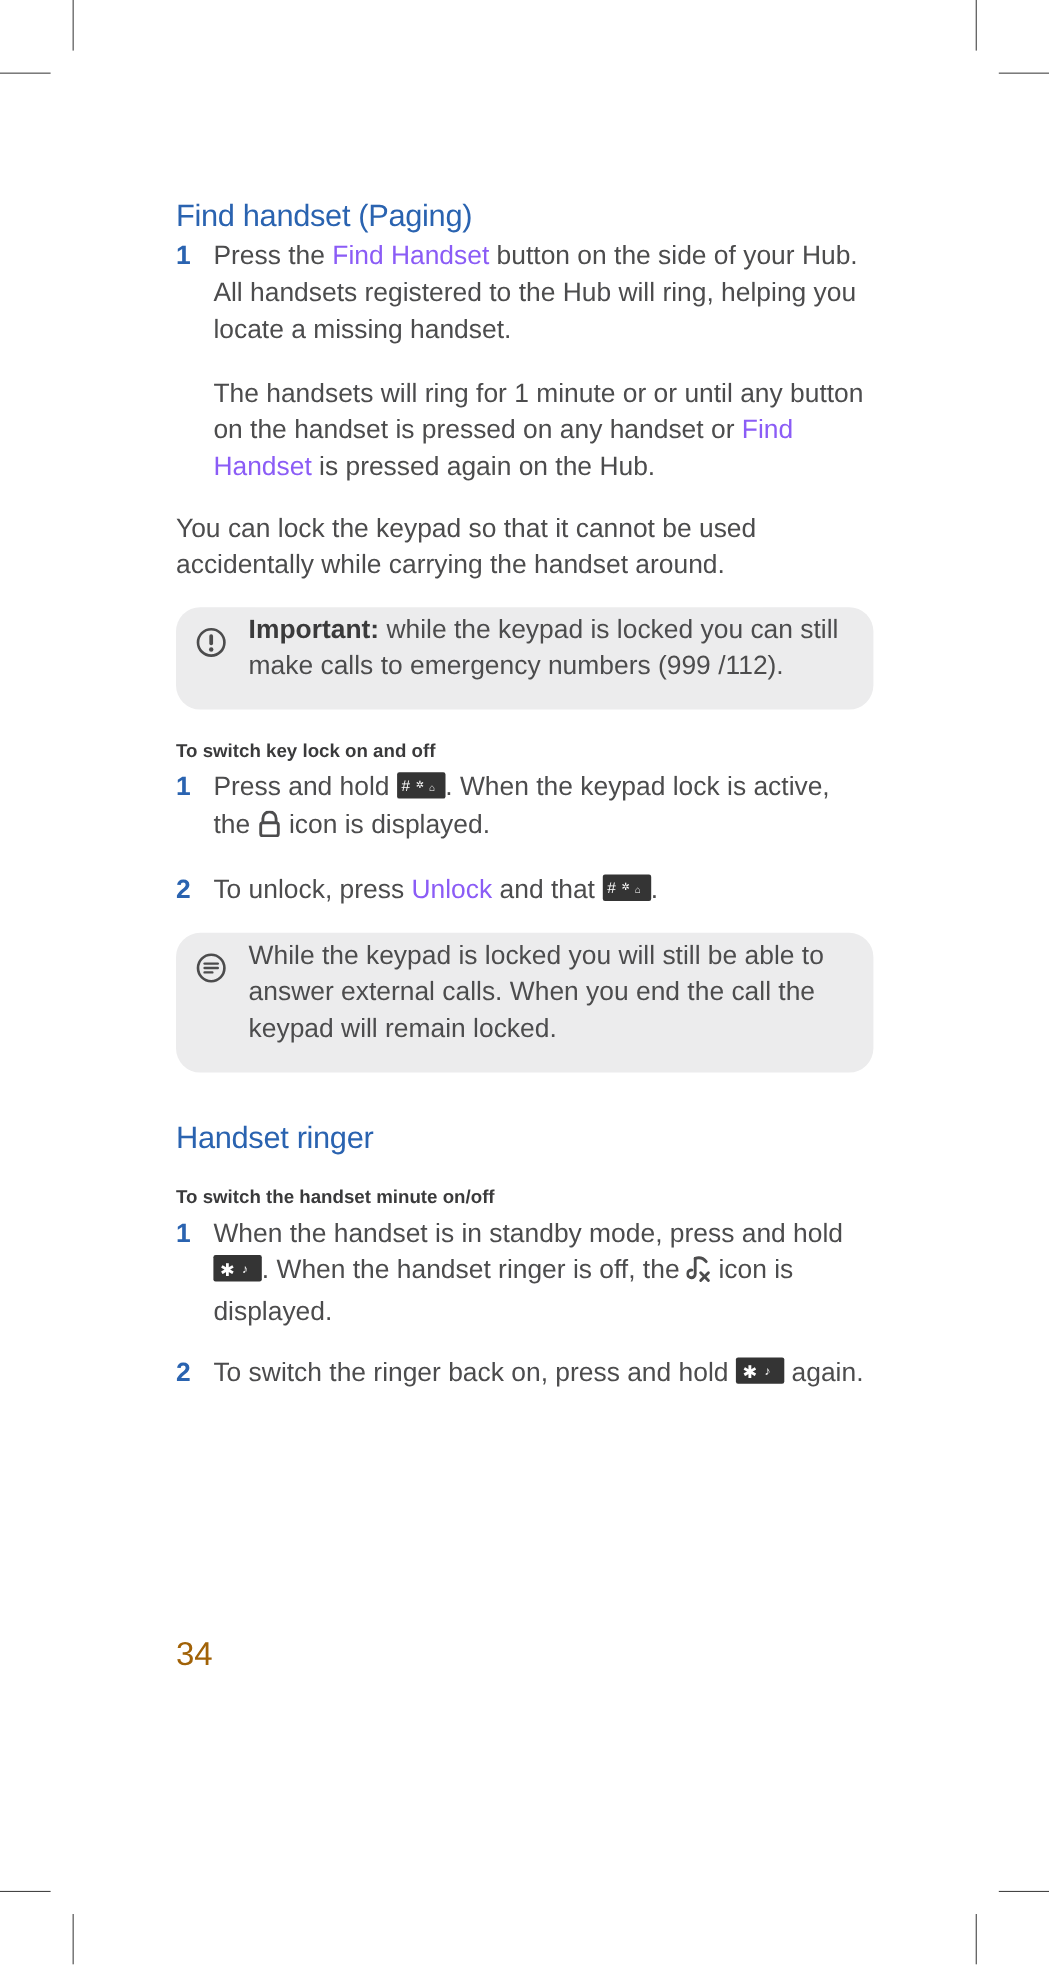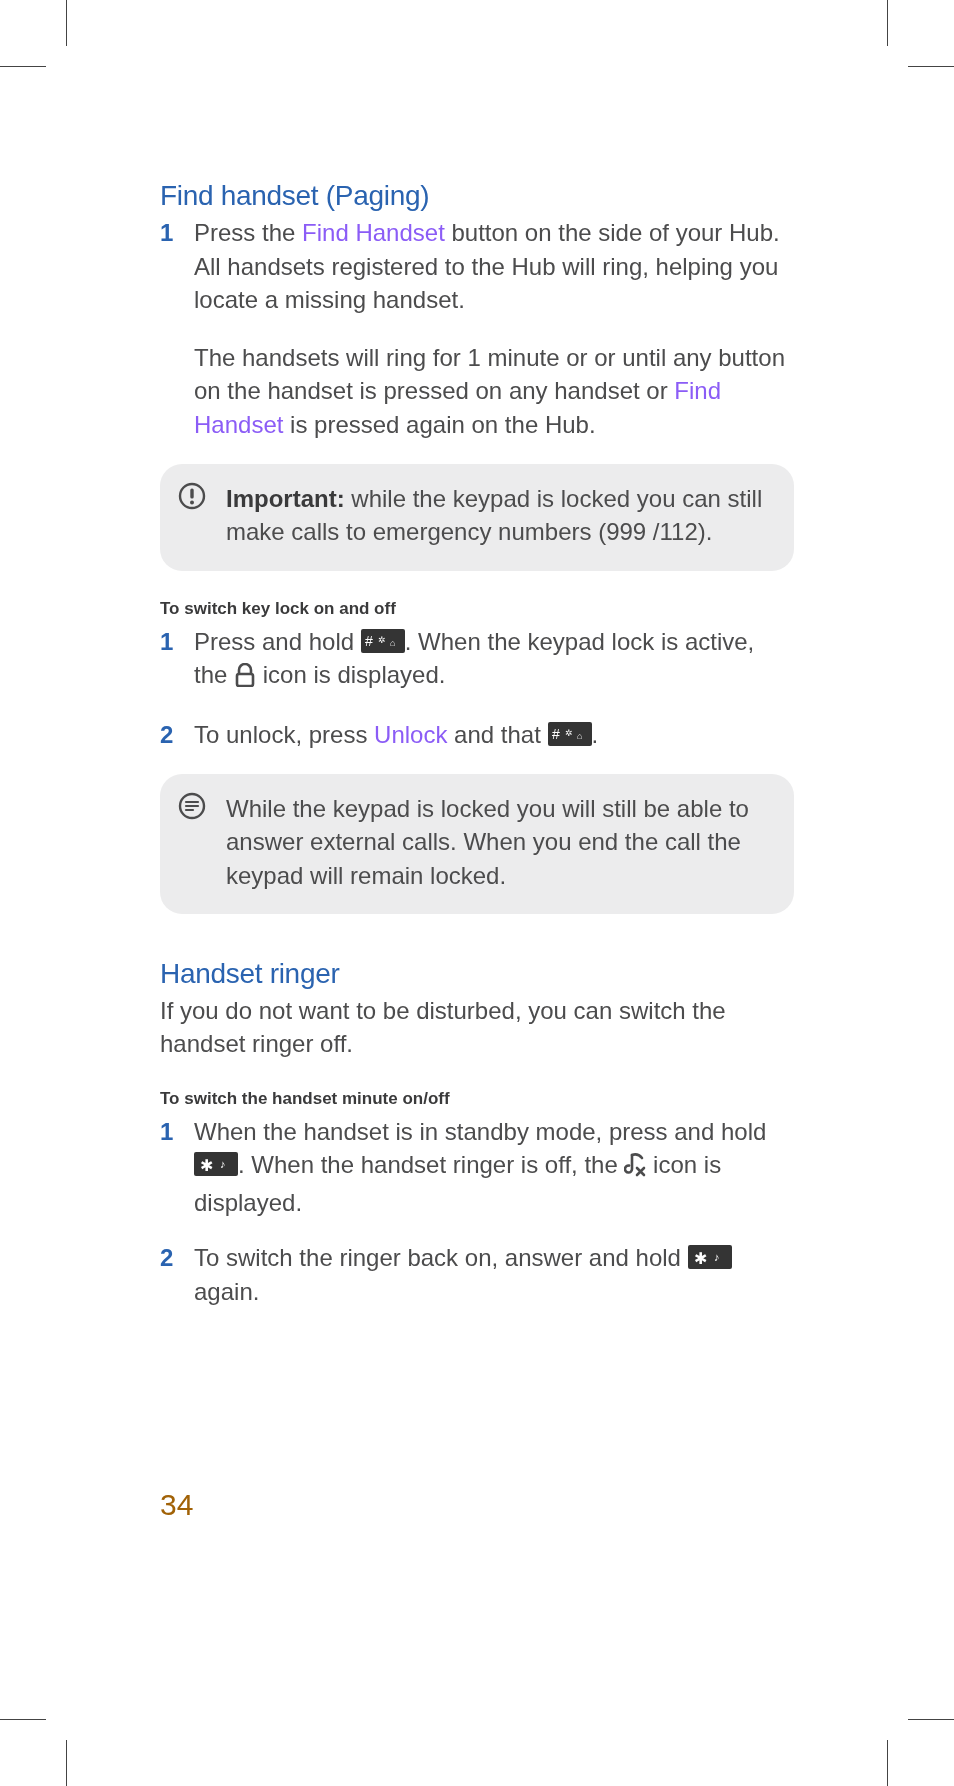--- a/index.html
+++ b/index.html
@@ -67,21 +67,21 @@
   .sub-head {
     font-weight: 700;
     font-size: 17px;
     color: #3a3a3b;
     margin-top: 28px;
     margin-bottom: 6px;
   }
   .callout {
     background: #ececed;
     border-radius: 22px;
-    padding: 18px 26px 22px 66px;
+    padding: 4px 26px 22px 66px;
     position: relative;
     font-size: 24px;
     line-height: 1.4;
     color: #4c4c4d;
     margin: 22px 0 6px 0;
   }
   .callout .co-icon {
     position: absolute;
     left: 18px;
     top: 18px;
@@ -131,20 +131,21 @@
       <span class="num">1</span>
       <div class="step-block">
         <span>Press the </span><span class="fh">Find Handset</span><span> button on the side of your Hub. All handsets registered to the Hub will ring, helping you locate a missing handset.</span>
       </div>
       <div class="step-block">
         <span>The handsets will ring for 1 minute or or until any button on the handset is pressed on any handset or </span><span class="fh">Find Handset</span><span> is pressed again on the Hub.</span>
       </div>
     </li>
   </ol>
 
+  <p class="intro">You can lock the keypad so that it cannot be used accidentally while carrying the handset around.</p>
 
   <div class="callout">
     <span class="co-icon">
       <svg width="28" height="28" viewBox="0 0 28 28">
         <circle cx="14" cy="14" r="12" fill="none" stroke="#4c4c4d" stroke-width="2.4"></circle>
         <rect x="12.3" y="6.5" width="3.4" height="10" rx="1.6" fill="#4c4c4d"></rect>
         <circle cx="14" cy="20.5" r="2" fill="#4c4c4d"></circle>
       </svg>
     </span>
     <strong>Important:</strong><span>  while the keypad is locked you can still make calls to emergency numbers (999 /112).</span>
@@ -179,39 +180,38 @@
         <circle cx="14" cy="14" r="12" fill="none" stroke="#4c4c4d" stroke-width="2.4"></circle>
         <line x1="8" y1="10" x2="20" y2="10" stroke="#4c4c4d" stroke-width="2.2" stroke-linecap="round"></line>
         <line x1="8" y1="14" x2="20" y2="14" stroke="#4c4c4d" stroke-width="2.2" stroke-linecap="round"></line>
         <line x1="8" y1="18" x2="15" y2="18" stroke="#4c4c4d" stroke-width="2.2" stroke-linecap="round"></line>
       </svg>
     </span>
     <span>While the keypad is locked you will still be able to answer external calls. When you end the call the keypad will remain locked.</span>
   </div>
 
   <h2 class="section">Handset ringer</h2>
-  <p class="intro">If you do not want to be disturbed, you can switch the handset ringer off.</p>
 
   <p class="sub-head">To switch the handset minute on/off</p>
   <ol class="steps">
     <li>
       <span class="num">1</span>
       <span>When the handset is in standby mode, press and hold </span><span class="key"><svg width="38" height="20" viewBox="0 0 38 20">
             <text x="3" y="17" font-size="16" fill="#fff" font-family="Arial">✱</text>
             <text x="23" y="14" font-size="11" fill="#fff">♪</text>
           </svg></span><span>. When the handset ringer is off, the </span><span class="inline-icon"><svg width="22" height="26" viewBox="0 0 22 26">
             <path d="M8 4 v14 a3.5 3.5 0 1 1 -3 -3.4" fill="none" stroke="#4c4c4d" stroke-width="2.6" stroke-linecap="round"></path>
             <path d="M8 4 q6 -2 10 3" fill="none" stroke="#4c4c4d" stroke-width="2.6" stroke-linecap="round"></path>
             <line x1="13" y1="24" x2="20" y2="17" stroke="#4c4c4d" stroke-width="2.6" stroke-linecap="round"></line>
             <line x1="13" y1="17" x2="20" y2="24" stroke="#4c4c4d" stroke-width="2.6" stroke-linecap="round"></line>
           </svg></span><span> icon is displayed.</span>
     </li>
     <li>
       <span class="num">2</span>
-      <span>To switch the ringer back on, answer and hold </span><span class="key"><svg width="38" height="20" viewBox="0 0 38 20">
+      <span>To switch the ringer back on, press and hold </span><span class="key"><svg width="38" height="20" viewBox="0 0 38 20">
             <text x="3" y="17" font-size="16" fill="#fff" font-family="Arial">✱</text>
             <text x="23" y="14" font-size="11" fill="#fff">♪</text>
           </svg></span><span> again.</span>
     </li>
   </ol>
 
 </div>
 
 <div class="page-num">34</div>
 

